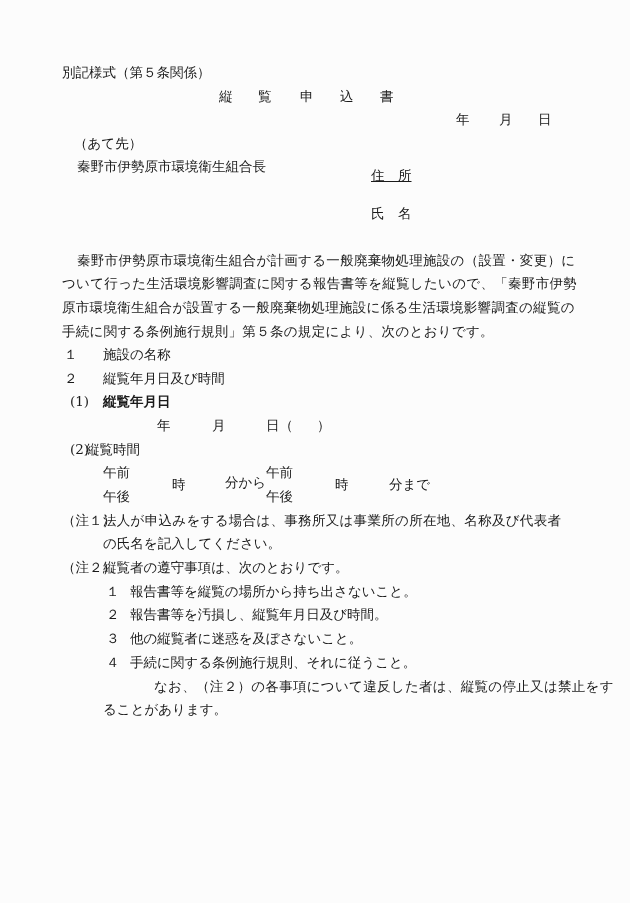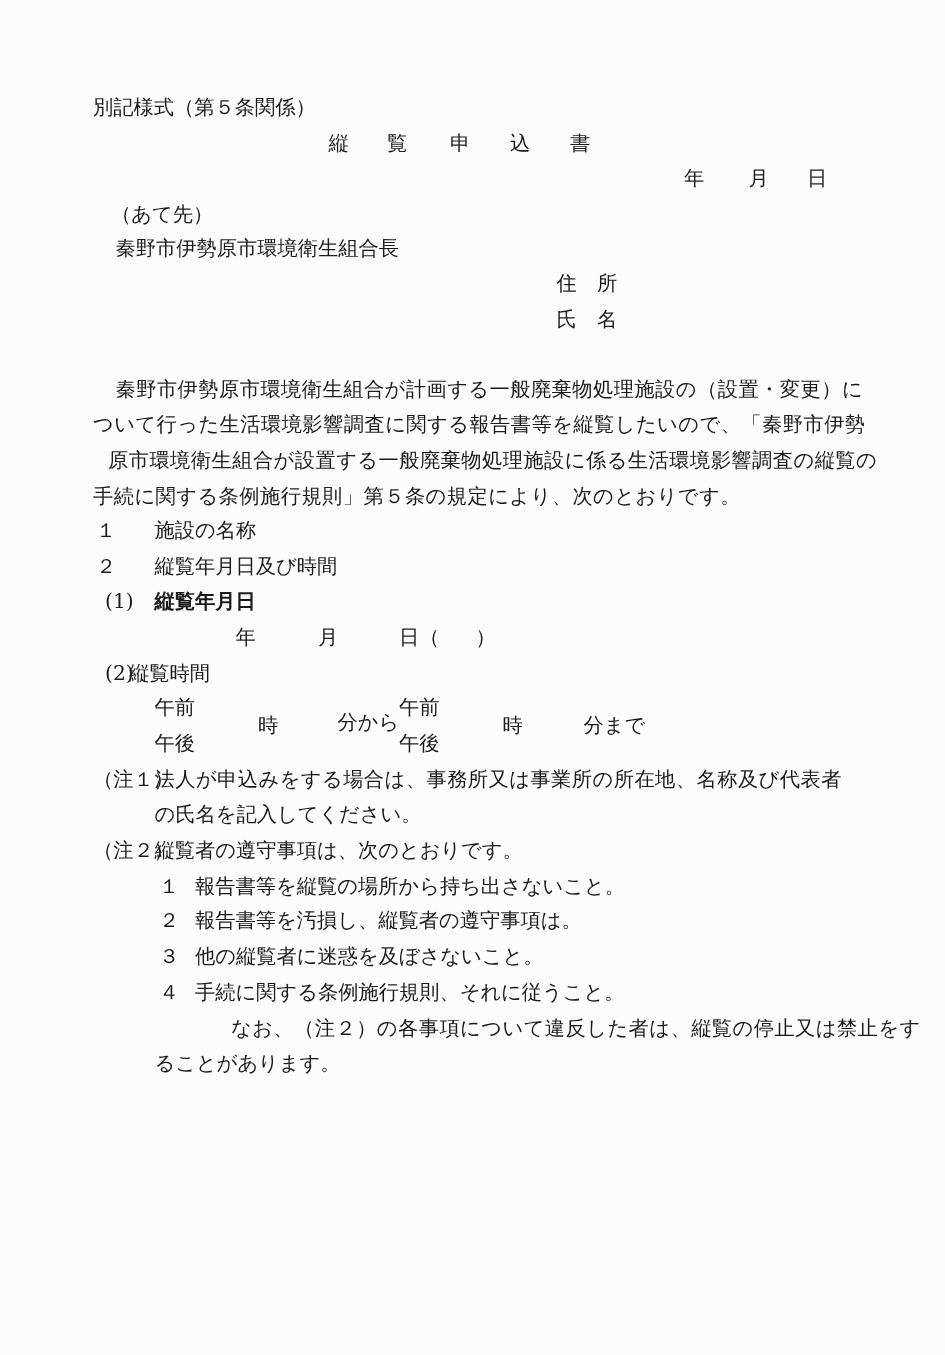--- a/index.html
+++ b/index.html
@@ -26,27 +26,27 @@
 
   <div>
     <span class="ln" style="left:456px;top:110px;">年</span>
     <span class="ln" style="left:499px;top:110px;">月</span>
     <span class="ln" style="left:538px;top:110px;">日</span>
   </div>
 
   <div class="ln" style="left:74px;top:134px;">（あて先）</div>
   <div class="ln" style="left:77px;top:157px;">秦野市伊勢原市環境衛生組合長</div>
 
-  <div class="ln" style="left:371px;top:180px;">住　所</div>
+  <div class="ln" style="left:371px;top:166px;text-decoration:underline;">住　所</div>
   <div class="ln" style="left:371px;top:204px;">氏　名</div>
 
   <div>
     <div class="ln just" style="left:77px;top:251px;">秦野市伊勢原市環境衛生組合が計画する一般廃棄物処理施設の（設置・変更）に</div>
     <div class="ln just" style="left:62px;top:274px;">ついて行った生活環境影響調査に関する報告書等を縦覧したいので、「秦野市伊勢</div>
-    <div class="ln just" style="left:72px;top:298px;">原市環境衛生組合が設置する一般廃棄物処理施設に係る生活環境影響調査の縦覧の</div>
+    <div class="ln just" style="left:62px;top:298px;">原市環境衛生組合が設置する一般廃棄物処理施設に係る生活環境影響調査の縦覧の</div>
     <div class="ln just" style="left:62px;top:322px;">手続に関する条例施行規則」第５条の規定により、次のとおりです。</div>
   </div>
 
   <div class="ln" style="left:64px;top:345px;">１</div>
   <div class="ln" style="left:103px;top:345px;">施設の名称</div>
 
   <div class="ln" style="left:64px;top:369px;">２</div>
   <div class="ln" style="left:103px;top:369px;">縦覧年月日及び時間</div>
 
   <div class="ln" style="left:70px;top:392px;">(1)</div>
@@ -79,21 +79,21 @@
     <span class="ln" style="left:103px;top:534px;">の氏名を記入してください。</span>
   </div>
 
   <div>
     <span class="ln" style="left:62px;top:558px;">（注２）</span>
     <span class="ln" style="left:103px;top:558px;">縦覧者の遵守事項は、次のとおりです。</span>
 
     <span class="ln" style="left:106px;top:582px;">１</span>
     <span class="ln" style="left:130px;top:582px;">報告書等を縦覧の場所から持ち出さないこと。</span>
     <span class="ln" style="left:106px;top:605px;">２</span>
-    <span class="ln" style="left:130px;top:605px;">報告書等を汚損し、縦覧者の遵守事項は。</span>
+    <span class="ln" style="left:130px;top:605px;">報告書等を汚損し、縦覧年月日及び時間。</span>
     <span class="ln" style="left:106px;top:629px;">３</span>
     <span class="ln" style="left:130px;top:629px;">他の縦覧者に迷惑を及ぼさないこと。</span>
     <span class="ln" style="left:106px;top:653px;">４</span>
     <span class="ln" style="left:130px;top:653px;">手続に関する条例施行規則、それに従うこと。</span>
 
     <span class="ln just" style="left:116px;top:677px;margin-left:38px;">なお、（注２）の各事項について違反した者は、縦覧の停止又は禁止をす</span>
     <span class="ln" style="left:103px;top:700px;">ることがあります。</span>
   </div>
 </div>
 

